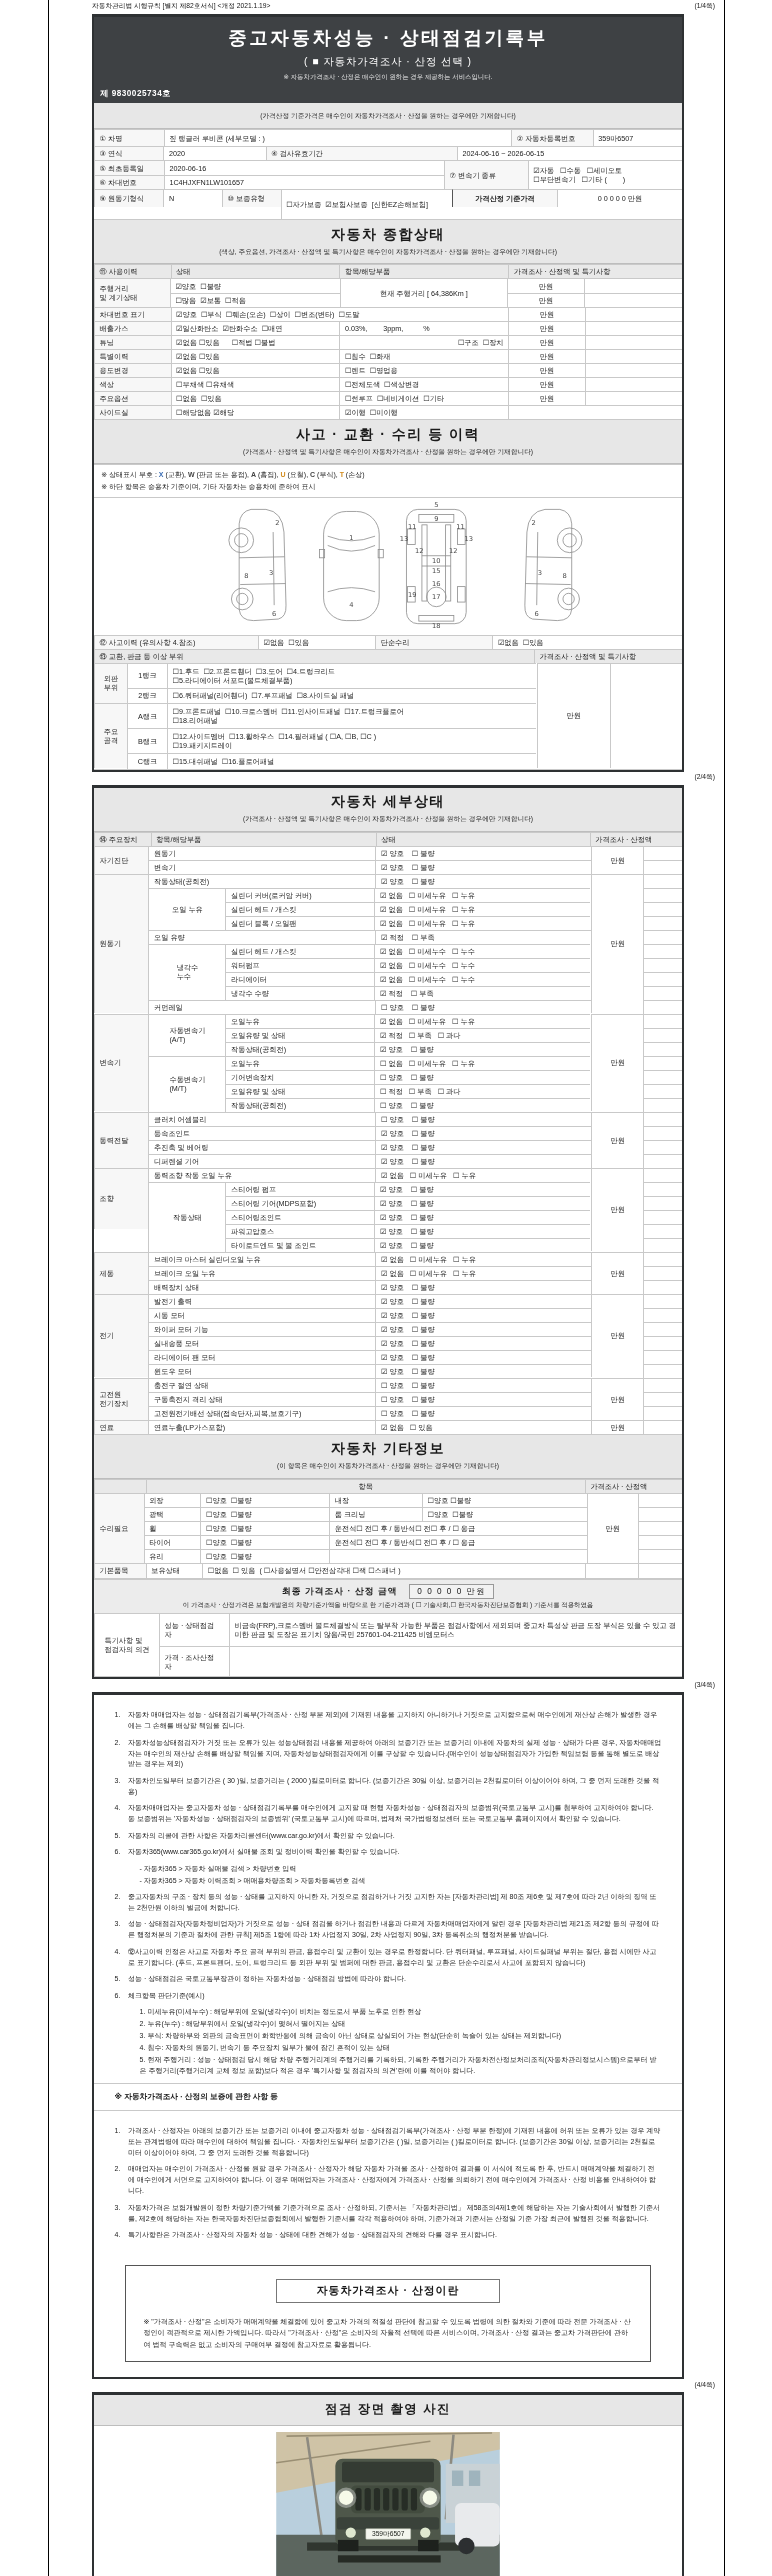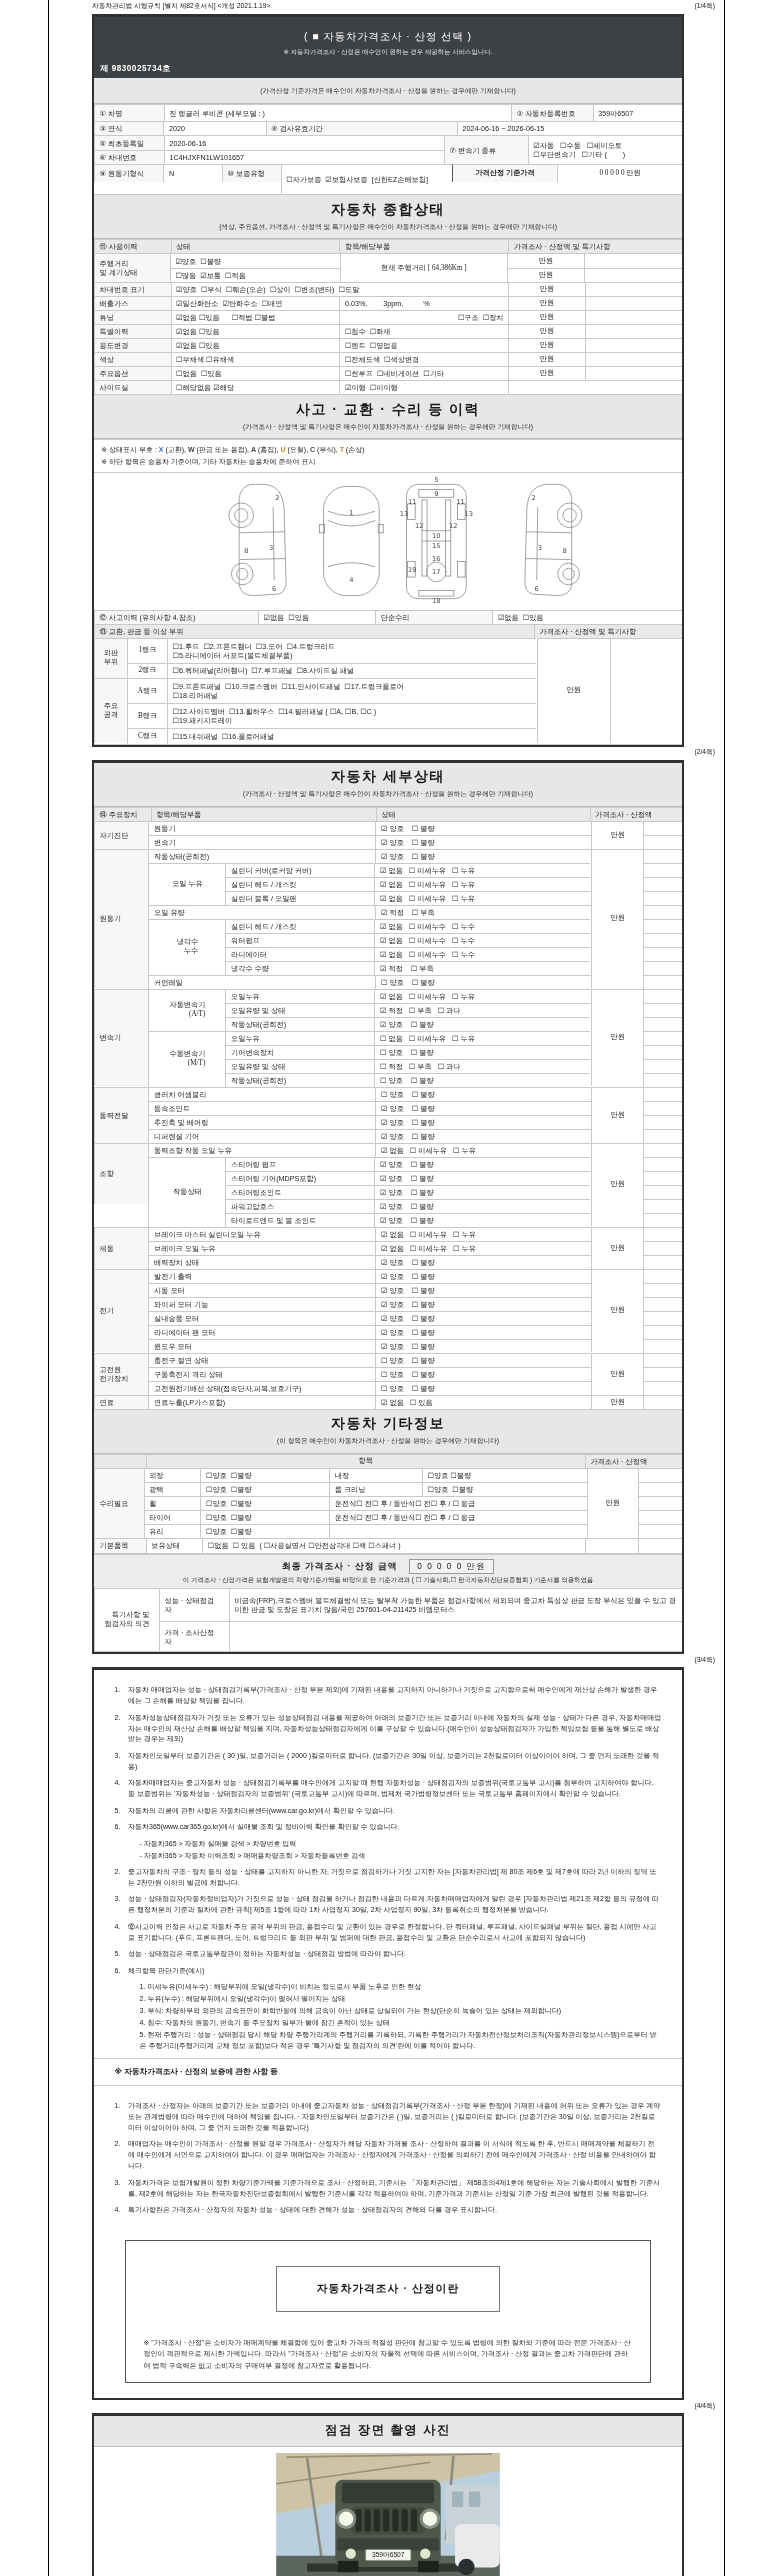--- a/index.html
+++ b/index.html
@@ -20,55 +20,56 @@
   .sec-title{font-size:14px;font-weight:700;letter-spacing:1.5px;}
   .sec-note{font-size:6.7px;margin-top:3.6px;color:#222;}
   .tblwrap{border-bottom:0.5px solid #c9c9c9;}
   .row{display:flex;}
   .stack{display:flex;flex-direction:column;}
   .c{border-left:0.5px solid #c9c9c9;border-top:0.5px solid #c9c9c9;box-sizing:border-box;
      display:flex;align-items:center;padding:1px 4.6px;font-size:7.2px;min-height:14px;
      white-space:pre-wrap;line-height:1.25;background:#fff;}
   .c.hd{background:#e9e9e9;font-size:7.2px;}
   .c.lbl{background:#f7f7f7;}
-  .c.ctr{justify-content:center;text-align:right;font-family:Liberation Serif, serif;}
+  .c.ctr{justify-content:center;text-align:left;}
   .legend{padding:4.1px 7.2px;border-top:0.5px solid #c9c9c9;font-size:7px;line-height:1.7;}
   .diagramwrap{border-top:0.5px solid #c9c9c9;text-align:center;padding:2.1px 0;}
   .dn{font-size:13px;text-anchor:middle;fill:#4a4a4a;font-family:"DejaVu Sans",sans-serif;}
   .final{background:#ececec;text-align:center;padding:3.6px 0 3.1px;border-top:0.5px solid #c9c9c9;}
   .final .flabel{font-size:8.8px;font-weight:700;letter-spacing:1px;}
   .amountbox{display:inline-block;border:0.5px solid #999;background:#f2f2f2;padding:1px 7.2px;margin-left:9.3px;font-size:8.2px;letter-spacing:1.5px;}
   .final .fnote{font-size:6.4px;margin-top:2.6px;}
   .noticebox .ntitle{text-align:center;font-size:10.3px;font-weight:700;letter-spacing:2.1px;padding:11.3px 0;border-bottom:0.5px solid #c9c9c9;}
   .nsec{font-size:7.7px;font-weight:600;padding:8.2px 20.6px;border-bottom:0.5px solid #c9c9c9;}
   .nbody{padding:9.3px 20.6px 5.2px;}
   .nitem{display:flex;font-size:7px;line-height:1.55;margin:5.7px 0;}
   .nnum{width:13.4px;flex:none;}
   .ntext{flex:1;}
   .nsub{font-size:7px;line-height:1.5;margin:1.5px 0 1.5px 25px;}
   .whatbox{border:1px solid #555;margin:13.4px 31px 15.5px;padding:9.3px 0 10.3px;}
-  .whatbox .wtitle{width:222px;margin:16px auto;border:0.5px solid #777;text-align:center;font-size:10.8px;font-weight:700;padding:15px 0;letter-spacing:1px;}
+  .whatbox .wtitle{width:222px;margin:4px auto;border:0.5px solid #777;text-align:center;font-size:10.8px;font-weight:700;padding:4px 0;letter-spacing:1px;}
   .whatbox .wtext{font-size:7px;line-height:1.65;padding:8.2px 17.5px 0;}
   .photorow{text-align:center;padding:6.2px 0;border-top:0.5px solid #c9c9c9;}
 </style>
 </head>
 <body>
 
 <div class="page">
   <div class="frame-l"></div>
   <div class="frame-r"></div>
   <div class="inner">
 
     <div class="topline">
       <span>자동차관리법 시행규칙 [별지 제82호서식] &lt;개정 2021.1.19&gt;</span>
       <span>(1/4쪽)</span>
     </div>
 
     <div class="formbox" id="form1">
       <div class="dark">
+        <div class="doc-title">중고자동차성능 · 상태점검기록부</div>
         <div class="doc-sub">( ■ 자동차가격조사 · 산정 선택 )</div>
         <div class="doc-note">※ 자동차가격조사 · 산정은 매수인이 원하는 경우 제공하는 서비스입니다.</div>
         <div class="doc-no">제 9830025734호</div>
       </div>
 
       <div class="sec-head">
         <div class="sec-note">(가격산정 기준가격은 매수인이 자동차가격조사 · 산정을 원하는 경우에만 기재합니다)</div>
       </div>
       <div class="tblwrap" id="basic-table">
           <div class="row">

